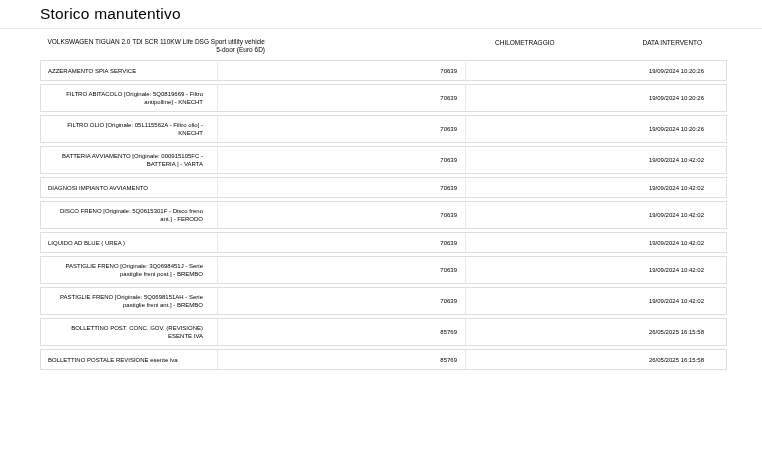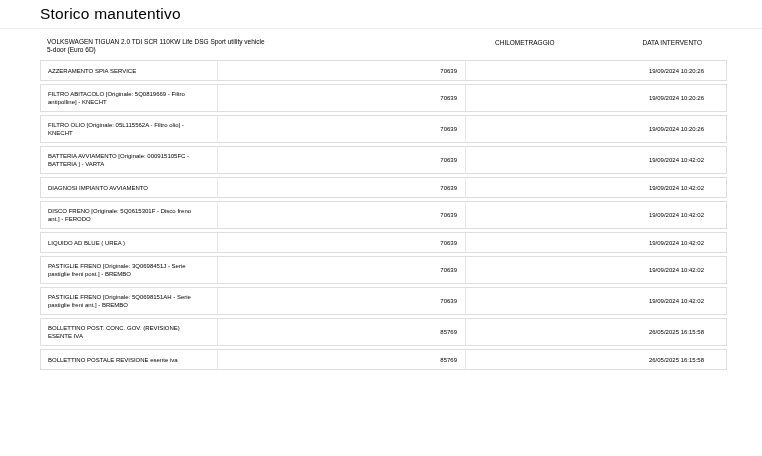--- a/index.html
+++ b/index.html
@@ -10,20 +10,21 @@
     height: 456px;
     overflow: hidden;
     font-family: "Liberation Sans", sans-serif;
     color: #111111;
   }
   .page {
     position: relative;
     width: 760px;
     height: 456px;
     background: #ffffff;
+    text-align: right;
   }
   .page-title {
     position: absolute;
     left: 40px;
     top: 5px;
     font-size: 15.5px;
     font-weight: 400;
     color: #000000;
     letter-spacing: 0.2px;
   }

